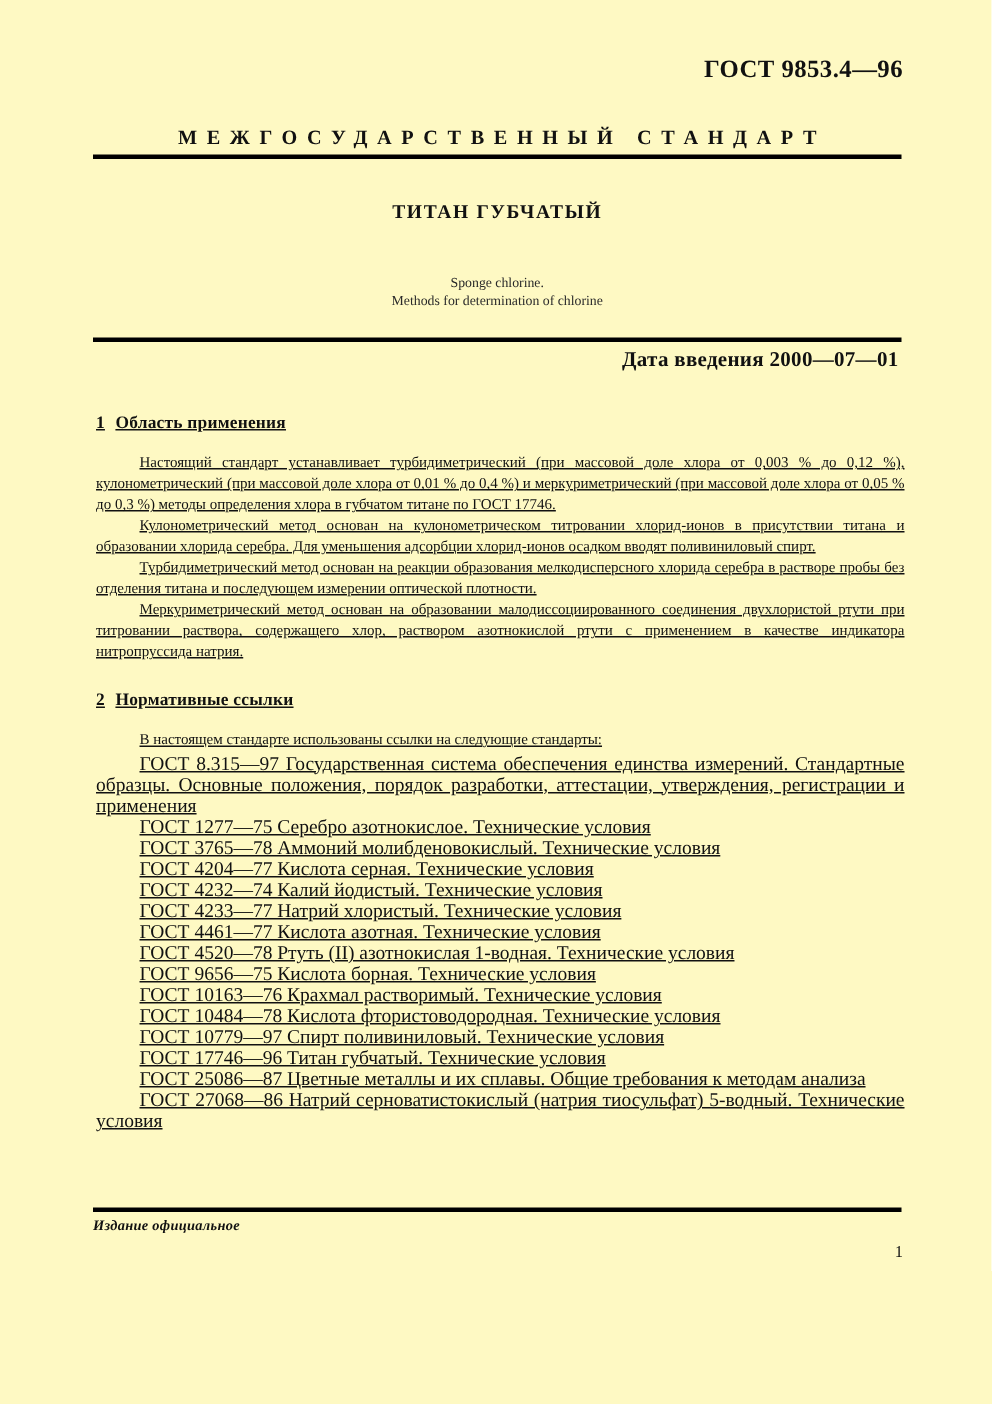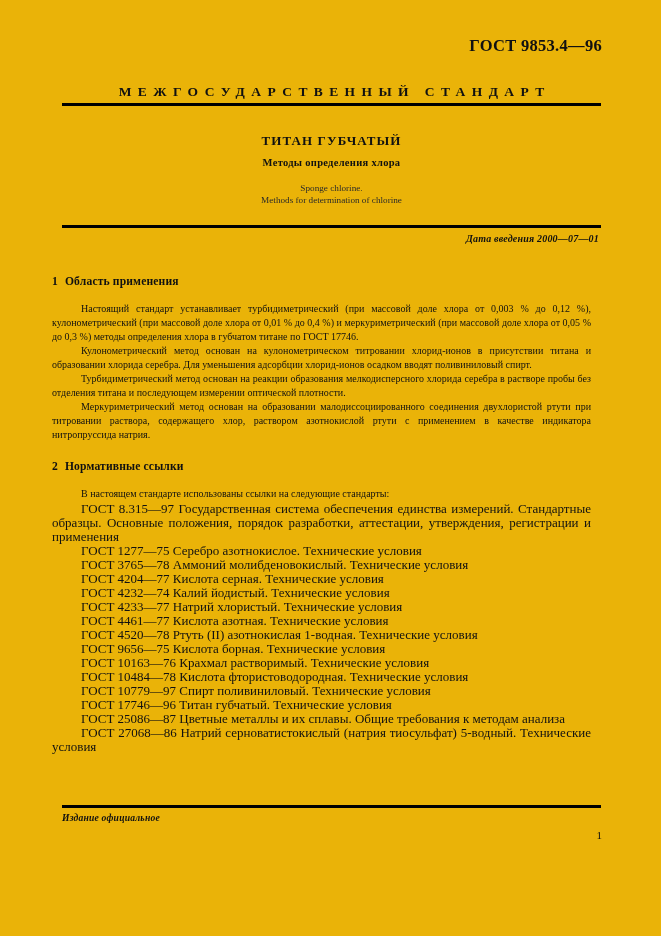--- a/index.html
+++ b/index.html
@@ -9,21 +9,21 @@
     background: #ffffff;
   }
   body {
     font-family: "Liberation Serif", "DejaVu Serif", serif;
     color: #111111;
   }
   .page {
     position: relative;
     width: 661px;
     height: 936px;
-    background: #eab308;
+    background: #fef9c3;
     overflow: hidden;
     box-sizing: border-box;
   }
   
   .std-number {
     position: absolute;
     top: 36px;
     right: 59px;
     font-size: 16.5px;
     font-weight: bold;
@@ -83,32 +83,32 @@
     text-align: center;
     font-size: 9.2px;
     line-height: 12.4px;
     color: #2a2a2a;
   }
   
   .intro-date {
     position: absolute;
     top: 233px;
     right: 62px;
-    font-size: 10px;
-    font-weight: bold;
-    font-style: italic;
+    font-size: 14px;
+    font-weight: bold;
     letter-spacing: 0.2px;
     white-space: nowrap;
   }
   
   .body {
     position: absolute;
     top: 275px;
-    left: 52px;
-    width: 539px;
+    left: 64px;
+    width: 539px;
+    text-decoration: underline;
   }
   h2.section {
     margin: 0;
     font-size: 11.6px;
     font-weight: bold;
     letter-spacing: 0.15px;
   }
   h2.section .num { margin-right: 7px; }
   .sec1-head { margin-top: 0 !important; }
   .sec2-head { margin-top: 18px !important; }
@@ -158,21 +158,20 @@
 <div class="page">
 
   <div class="std-number">ГОСТ 9853.4—96</div>
 
   <div class="banner">МЕЖГОСУДАРСТВЕННЫЙ СТАНДАРТ</div>
 
   <div class="rule-thick rule-banner"></div>
 
   <div class="title-main">ТИТАН ГУБЧАТЫЙ</div>
 
-  <div class="title-sub">Методы определения хлора</div>
 
   <div class="title-en">
     <div>Sponge chlorine.</div>
     <div>Methods for determination of chlorine</div>
   </div>
 
   <div class="rule-thick rule-date"></div>
 
   <div class="intro-date">Дата введения 2000—07—01</div>
 

